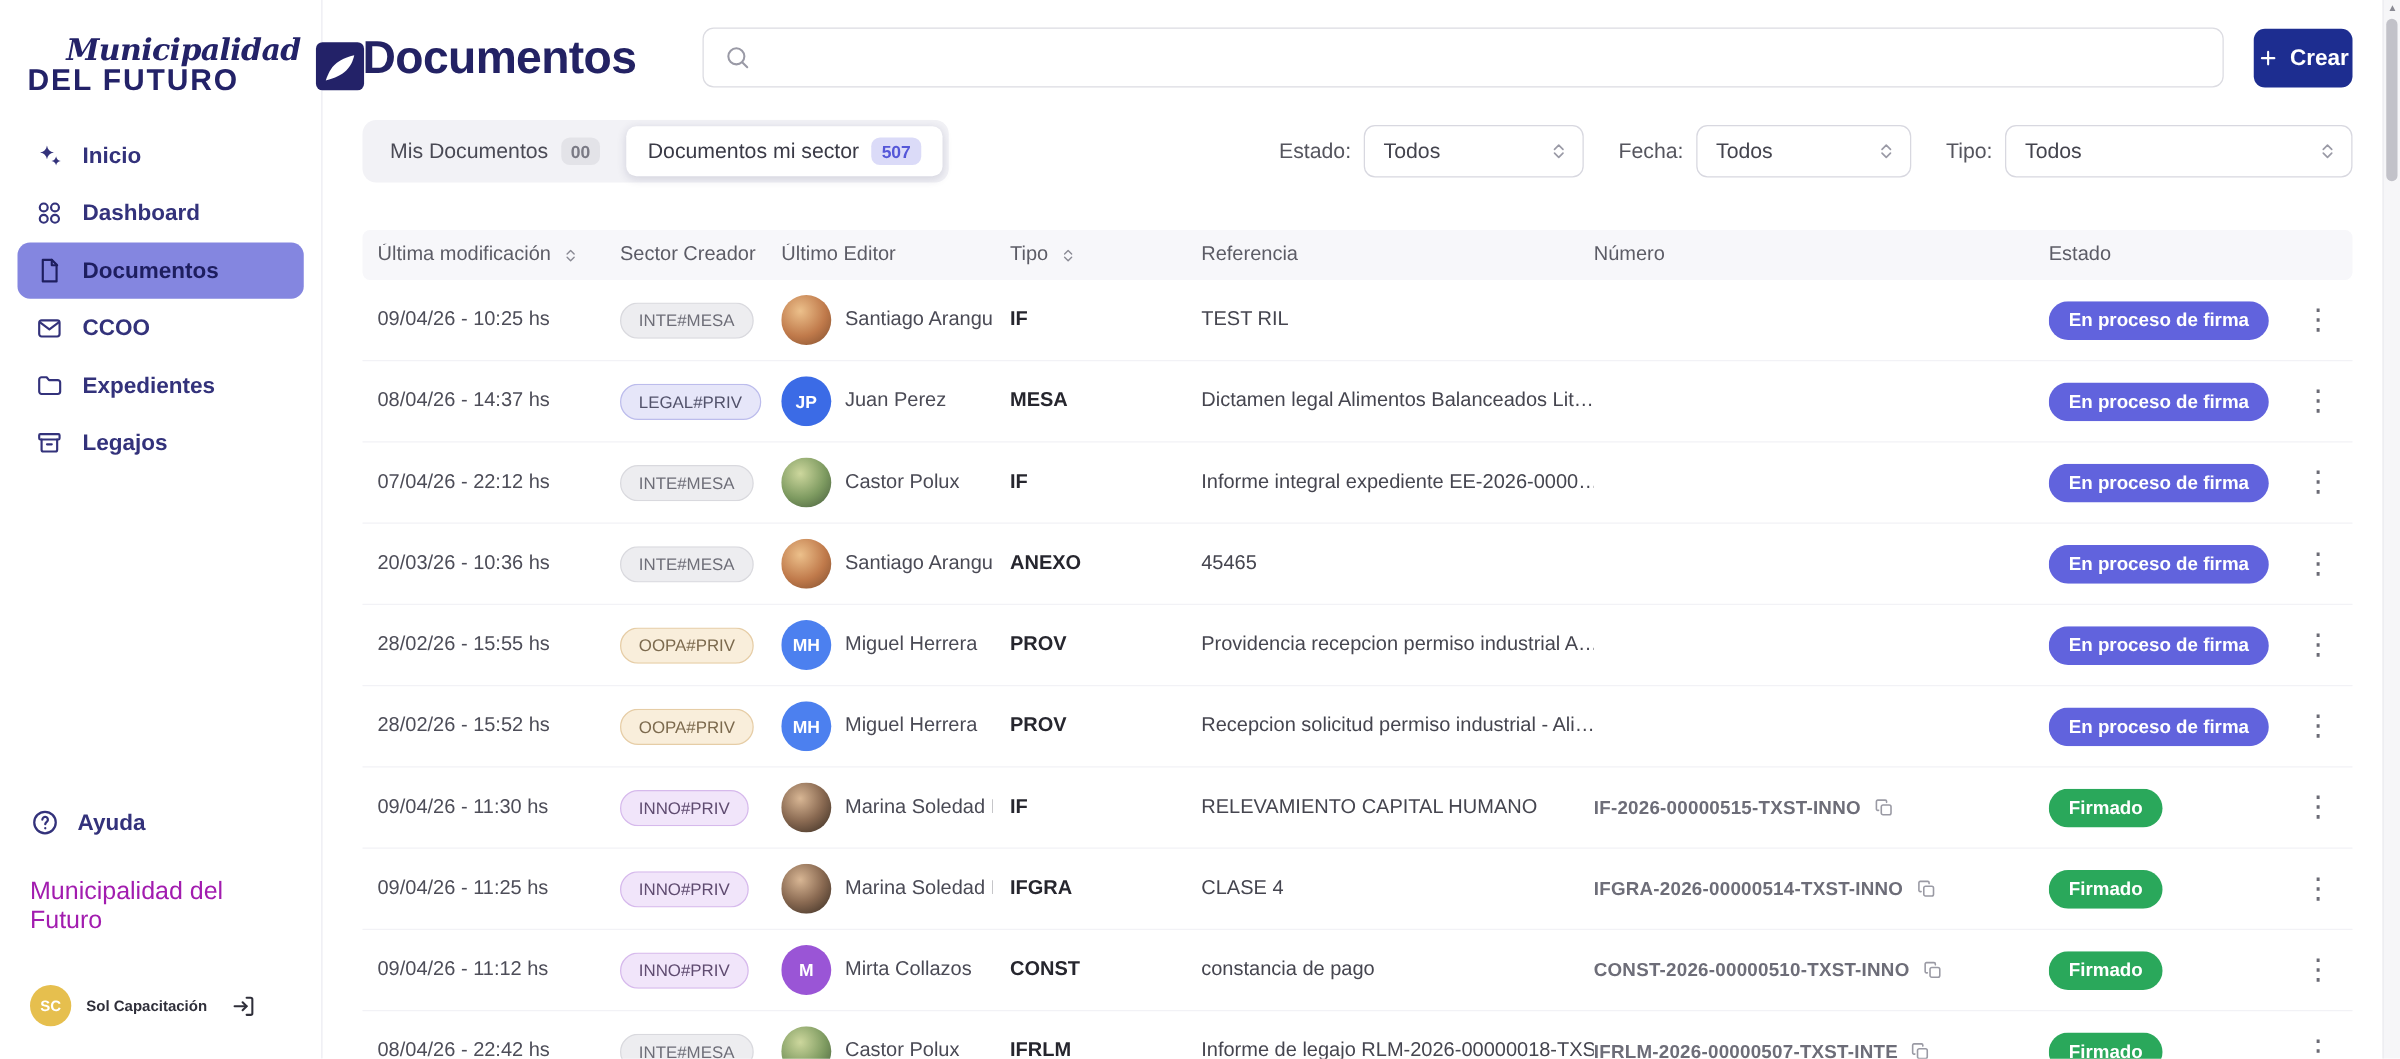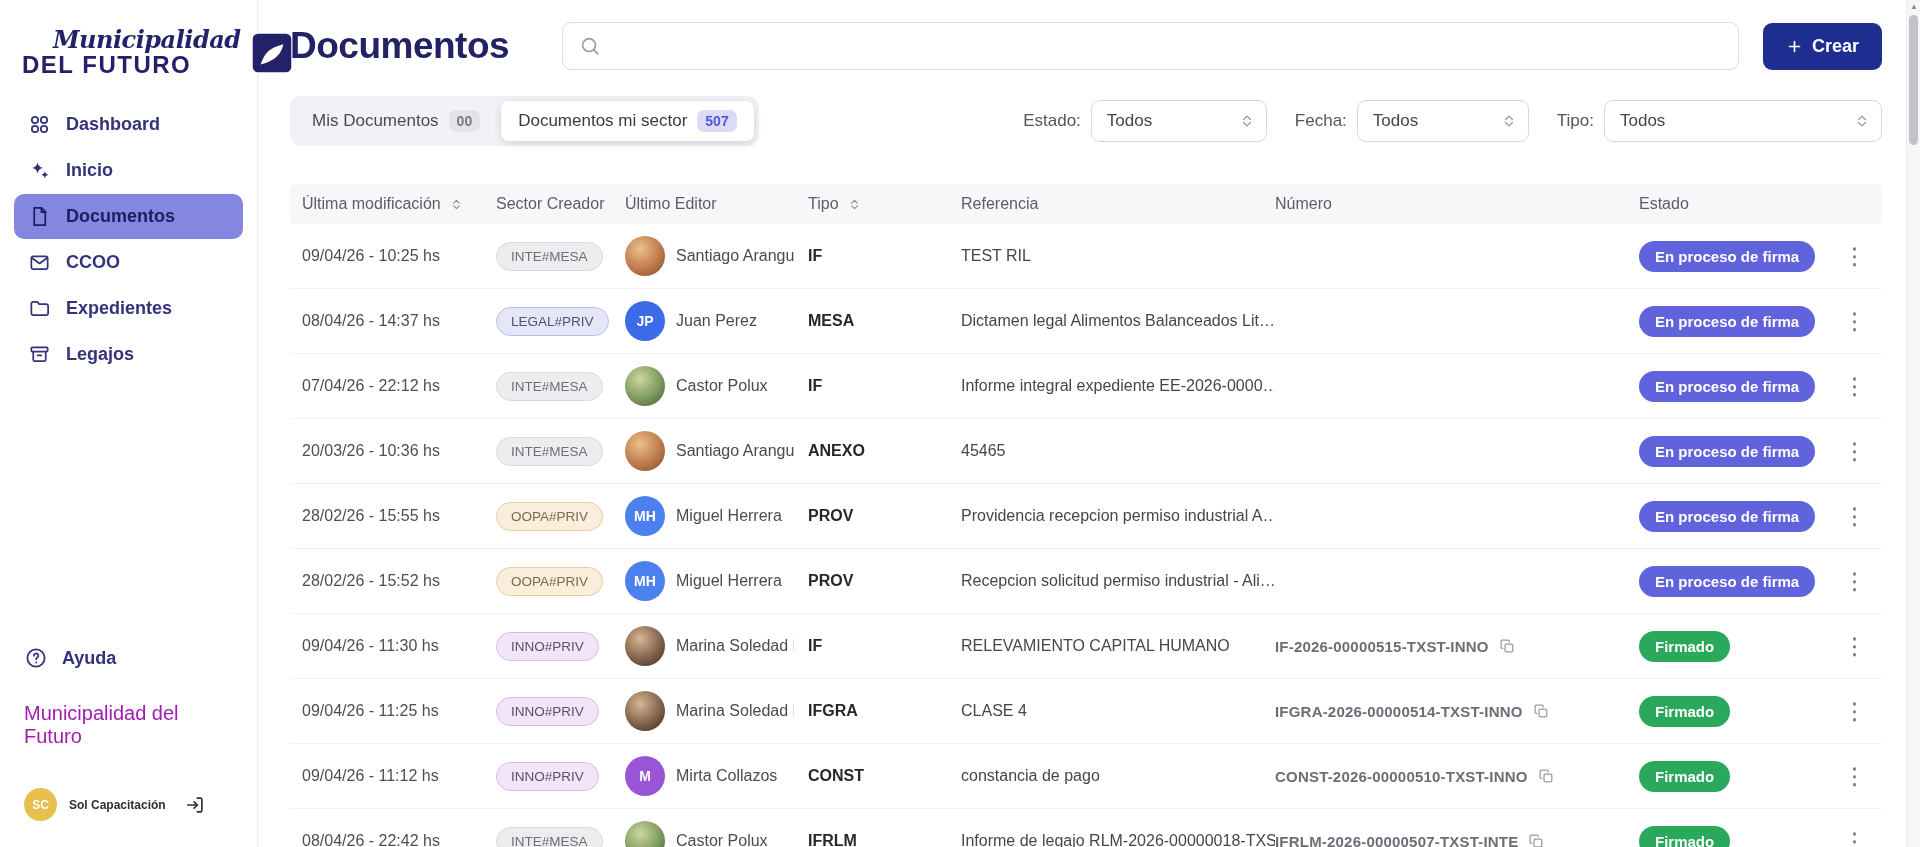--- a/index.html
+++ b/index.html
@@ -38,21 +38,21 @@
   
   .main{flex:1;display:flex;flex-direction:column;padding:22px 38px 0 32px;min-width:0;}
   .topbar{display:flex;align-items:center;gap:24px;}
   .page-title{font-size:37px;font-weight:800;color:#232264;letter-spacing:-0.5px;width:248px;flex:none;}
   .search{flex:1;height:48px;border:1px solid #dcdce2;border-radius:9px;display:flex;
     align-items:center;padding:0 16px;gap:10px;background:#fff;}
   .search-ic{width:22px;height:22px;color:#9a9aa6;flex:none;}
   .search input{border:none;outline:none;flex:1;font-size:18px;color:#333;font-family:inherit;background:transparent;}
   .search input::placeholder{color:#9a9aa6;}
   .create-btn{height:47px;background:#1d2d90;color:#fff;border:none;border-radius:9px;
-    font-size:18px;font-weight:600;display:flex;align-items:center;gap:9px;padding:0 23px;
+    font-size:18px;font-weight:600;display:flex;align-items:center;gap:9px;padding:0 3px;
     cursor:pointer;font-family:inherit;flex:none;}
   .plus-ic{width:17px;height:17px;color:#fff;}
   .plus-ic svg{stroke-width:2.4;}
 
   .controls{display:flex;align-items:center;margin-top:26px;}
   .tabs{display:flex;background:#f2f2f6;border-radius:11px;padding:5px;gap:4px;}
   .tab{display:flex;align-items:center;gap:10px;height:40px;padding:0 17px;border-radius:8px;
     font-size:17px;color:#4a4a55;cursor:pointer;font-weight:500;white-space:nowrap;}
   .tab.active{background:#fff;box-shadow:0 2px 8px rgba(40,40,90,0.16);color:#3a3a46;}
   .tab-count{font-size:14px;font-weight:700;padding:3px 8px;border-radius:7px;
@@ -123,36 +123,36 @@
             <rect x="1" y="1" width="22" height="22" rx="3" fill="#232268"></rect>
             <path d="M5.5 18.5c2.2-6.5 5-9.5 13-11.5-1.2 5.5-4.5 9.5-13 11.5z" fill="#ffffff"></path>
           </svg>
       </span>
     </div>
 
     <nav class="nav" id="nav-list">
   <div class="nav-item">
     <span class="icon nav-icon">
             <svg viewBox="0 0 24 24">
+              <path fill="currentColor" stroke="none" d="M10 3.5c.5 3.4 2.4 5.3 5.8 5.8-3.4.5-5.3 2.4-5.8 5.8-.5-3.4-2.4-5.3-5.8-5.8 3.4-.5 5.3-2.4 5.8-5.8z"></path>
+              <path fill="currentColor" stroke="none" d="M17.6 12.5c.35 2.3 1.6 3.55 3.9 3.9-2.3.35-3.55 1.6-3.9 3.9-.35-2.3-1.6-3.55-3.9-3.9 2.3-.35 3.55-1.6 3.9-3.9z"></path>
+            </svg>
+          </span>
+    <span class="nav-label">Inicio</span>
+  </div>
+  <div class="nav-item">
+    <span class="icon nav-icon">
+            <svg viewBox="0 0 24 24">
               <circle cx="7.3" cy="7.3" r="3.3"></circle>
               <circle cx="16.7" cy="7.3" r="3.3"></circle>
               <circle cx="7.3" cy="16.7" r="3.3"></circle>
               <circle cx="16.7" cy="16.7" r="3.3"></circle>
             </svg>
           </span>
     <span class="nav-label">Dashboard</span>
-  </div>
-  <div class="nav-item">
-    <span class="icon nav-icon">
-            <svg viewBox="0 0 24 24">
-              <path fill="currentColor" stroke="none" d="M10 3.5c.5 3.4 2.4 5.3 5.8 5.8-3.4.5-5.3 2.4-5.8 5.8-.5-3.4-2.4-5.3-5.8-5.8 3.4-.5 5.3-2.4 5.8-5.8z"></path>
-              <path fill="currentColor" stroke="none" d="M17.6 12.5c.35 2.3 1.6 3.55 3.9 3.9-2.3.35-3.55 1.6-3.9 3.9-.35-2.3-1.6-3.55-3.9-3.9 2.3-.35 3.55-1.6 3.9-3.9z"></path>
-            </svg>
-          </span>
-    <span class="nav-label">Inicio</span>
   </div>
   <div class="nav-item active">
     <span class="icon nav-icon">
             <svg viewBox="0 0 24 24">
               <path d="M6.5 3h7.5l4 4v14H6.5z"></path>
               <path d="M14 3v4.5h4.5"></path>
             </svg>
           </span>
     <span class="nav-label">Documentos</span>
   </div>

